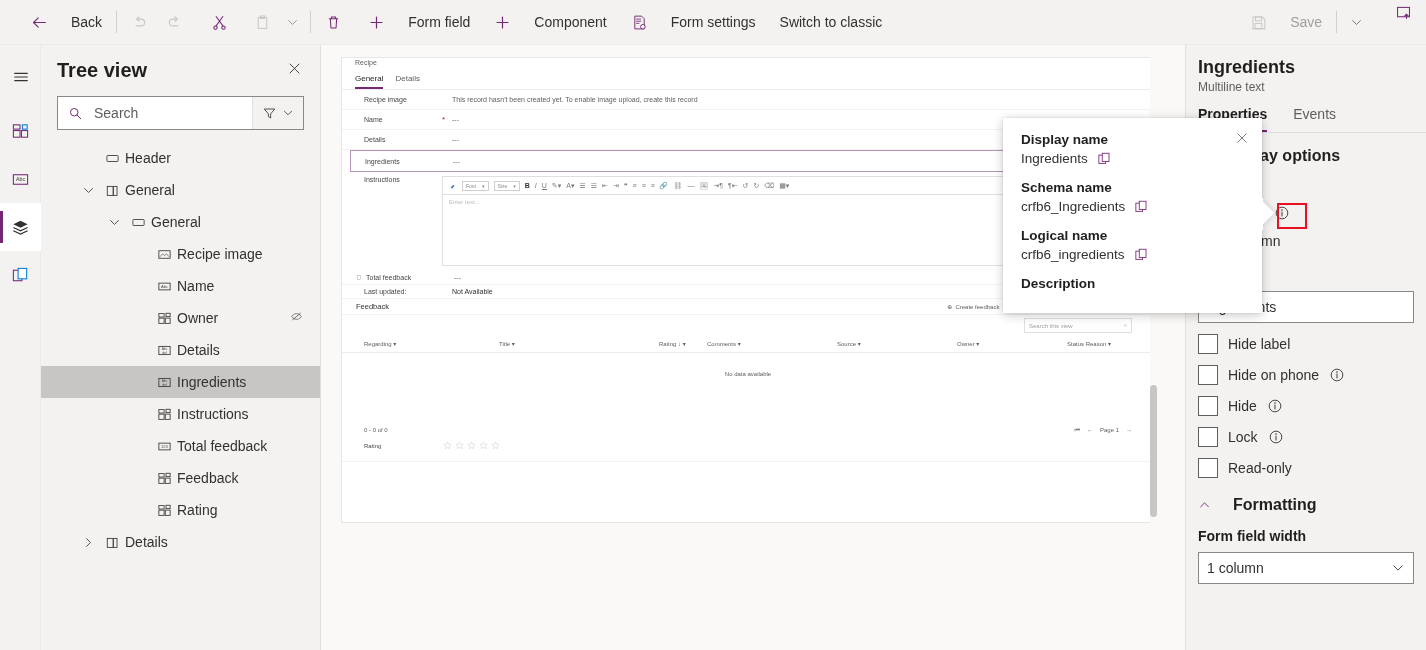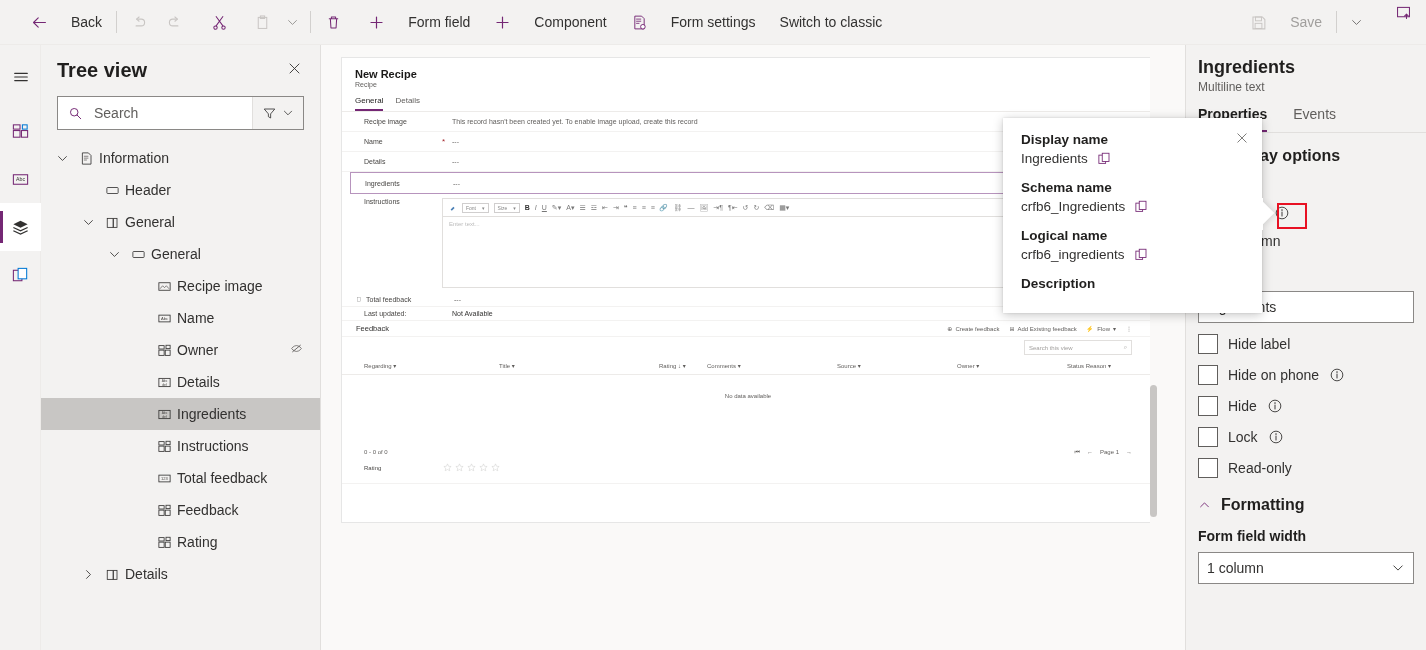--- a/index.html
+++ b/index.html
@@ -209,21 +209,21 @@
   .pr-check {
     display: flex; align-items: center; gap: 10px;
     margin: 11px 0 0 12px; font-size: 14px; color: #323130;
   }
   .cb {
     width: 20px; height: 20px; border: 1px solid #605e5c;
     background: #fff; flex: none;
   }
   .infoic { flex: none; }
   .pr-fmt {
-    display: flex; align-items: center; gap: 10px;
+    display: flex; align-items: center; gap: 22px;
     font-size: 16px; font-weight: 600; color: #201f1e; margin: 18px 0 0 12px;
   }
   .pr-fmtlbl { font-size: 14px; font-weight: 600; color: #201f1e; margin: 14px 0 0 12px; }
 
   
   .redbox {
     position: absolute; left: 1277px; top: 203px; width: 30px; height: 26px;
     border: 2px solid #e81123; pointer-events: none; z-index: 40;
   }
 
@@ -447,35 +447,20 @@
         </span>
         <span class="ico">
           <svg width="12" height="12" viewBox="0 0 20 20">
               <path d="M4 7l6 6 6-6" stroke="#323130" stroke-width="1.3" fill="none" stroke-linecap="round" stroke-linejoin="round"></path>
             </svg>
         </span>
       </div>
     </div>
     <div class="tree-list" id="tree-list">
         <div class="tree-row">
-          <span style="width:10px;flex:none;"></span>
-          <span class="tree-chev">
-            <svg width="13" height="13" viewBox="0 0 20 20">
-              <path d="M4 7l6 6 6-6" stroke="#323130" stroke-width="1.3" fill="none" stroke-linecap="round" stroke-linejoin="round"></path>
-            </svg>
-          </span>
-          <span class="tree-icon">
-            <svg width="15" height="15" viewBox="0 0 20 20">
-              <path d="M4.5 2.5h8l3.5 3.5v11.5h-11.5z" stroke="#323130" stroke-width="1.1" fill="none"></path>
-              <path d="M6.5 7h6M6.5 9.5h6M6.5 12h4" stroke="#605e5c" stroke-width="1"></path>
-            </svg>
-          </span>
-          <span class="tree-label">Information</span>
-        </div>
-        <div class="tree-row">
           <span style="width:36px;flex:none;"></span>
           <span class="tree-chev"></span>
           <span class="tree-icon">
             <svg width="15" height="15" viewBox="0 0 20 20">
               <rect x="2.5" y="6" width="15" height="8" rx="1" stroke="#323130" stroke-width="1.1" fill="none"></rect>
             </svg>
           </span>
           <span class="tree-label">Header</span>
         </div>
         <div class="tree-row">
@@ -633,21 +618,20 @@
               <path d="M11 4.5v12" stroke="#323130" stroke-width="1.6"></path>
             </svg>
           </span>
           <span class="tree-label">Details</span>
         </div>
       </div>
   </div>
 
   <div class="canvaswrap">
     <div class="formcard">
-      <div class="fc-title">New Recipe</div>
       <div class="fc-sub">Recipe</div>
       <div class="fc-tabs" id="fc-tabs">
           <div class="fc-tab act">General</div>
           <div class="fc-tab">Details</div>
         </div>
       <div class="fc-body">
         <div class="fc-row" style="height:20px;">
           <div class="fc-lbl">Recipe image</div>
           <div class="fc-req"></div>
           <div class="fc-val">This record hasn't been created yet. To enable image upload, create this record</div>

